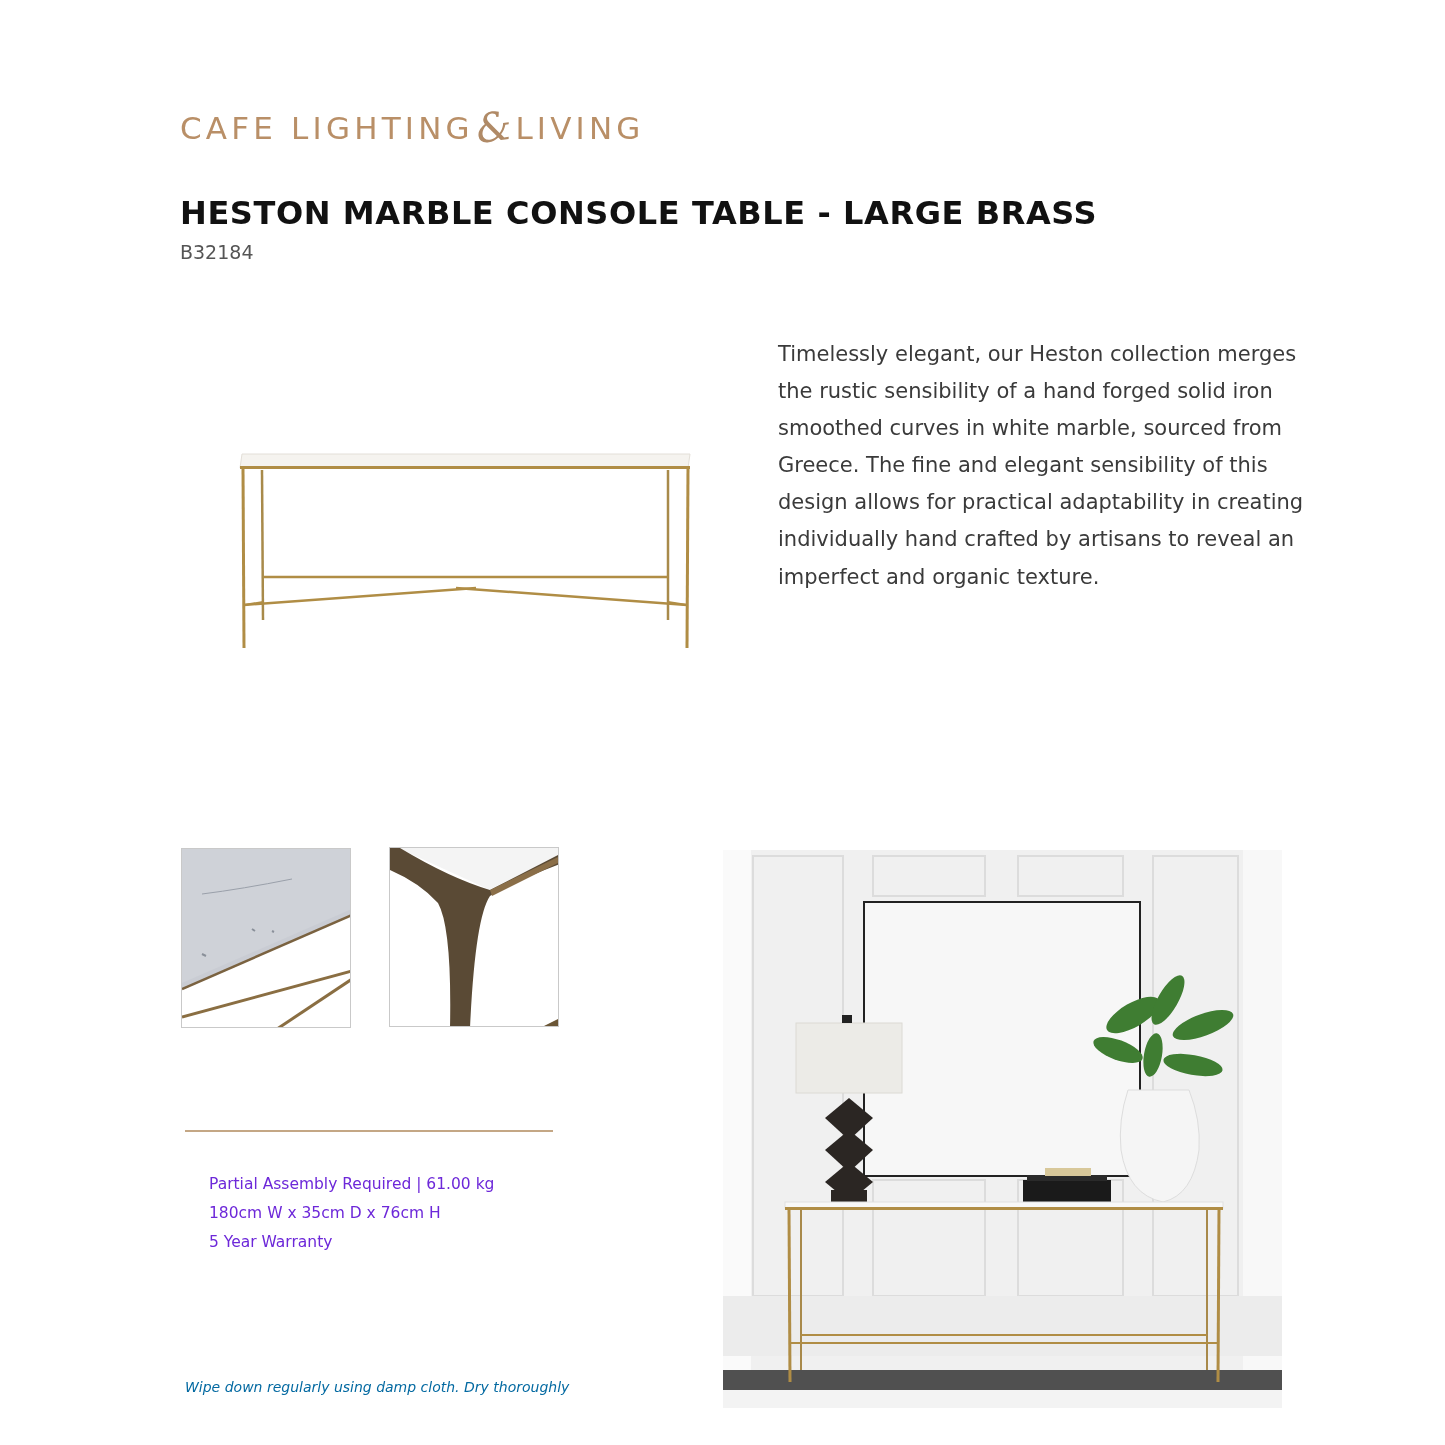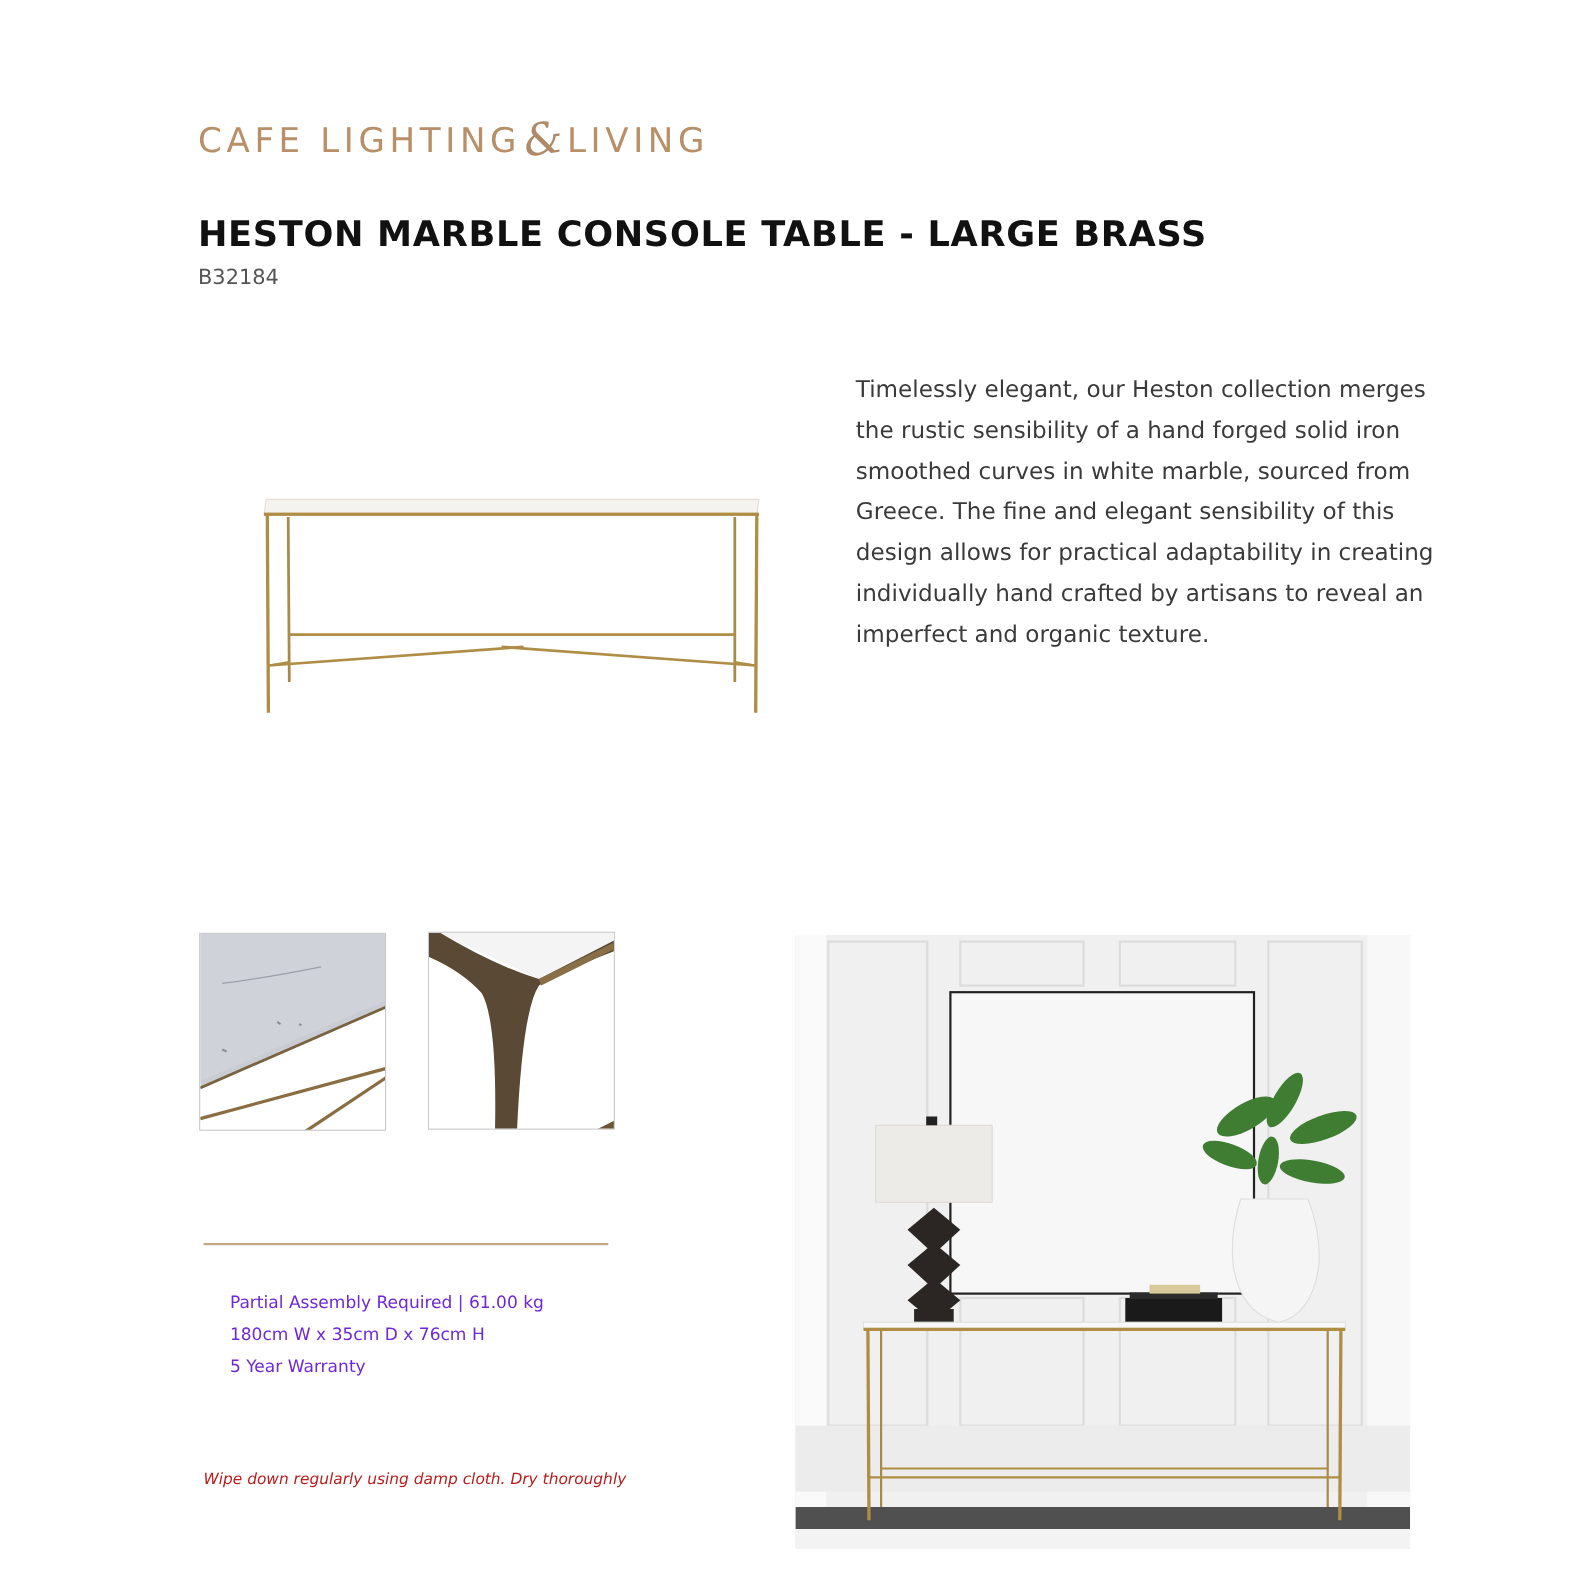--- a/index.html
+++ b/index.html
@@ -16,21 +16,21 @@
   .desc div{white-space:nowrap;}
   
   .hero{left:236px;top:440px;width:460px;height:215px;}
   
   .thumb{width:170px;height:180px;border:1.5px solid #c9c9c9;box-sizing:border-box;overflow:hidden;}
   .thumb1{left:181px;top:848px;background:#fff;}
   .thumb2{left:389px;top:847px;background:#fff;}
   
   .divider{left:185px;top:1130px;width:368px;height:2px;background:#c4a785;}
   .specs{left:185px;top:1170px;font-family:"DejaVu Sans",sans-serif;font-size:15.5px;line-height:29px;color:#6d28d9;margin-left:24px;}
-  .care{left:185px;top:1337px;font-family:"DejaVu Sans",sans-serif;font-size:14px;font-style:italic;color:#b91c1c;}
+  .care{left:185px;top:1379px;font-family:"DejaVu Sans",sans-serif;font-size:14px;font-style:italic;color:#0369a1;}
   
   .photo{left:723px;top:850px;width:559px;height:558px;overflow:hidden;background:#f1f1f1;}
 </style>
 </head>
 <body>
 
 <div class="abs logo">
   <span>CAFE LIGHTING</span>
   <span class="amp">&amp;</span>
   <span>LIVING</span>

